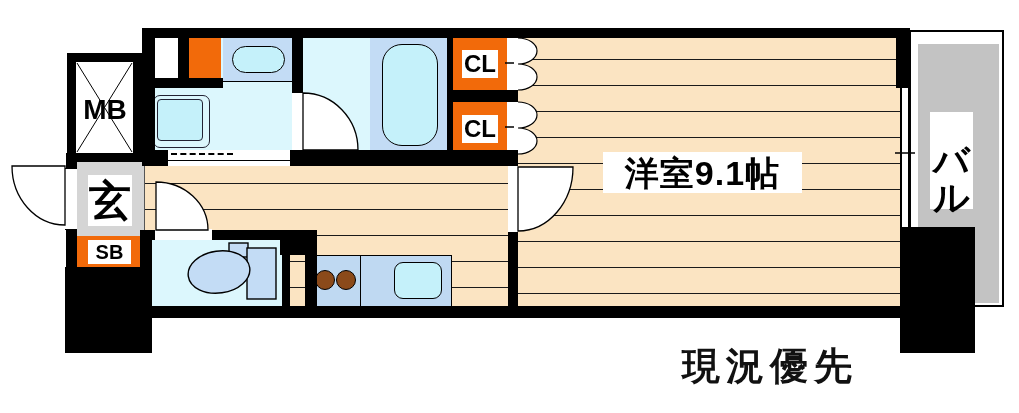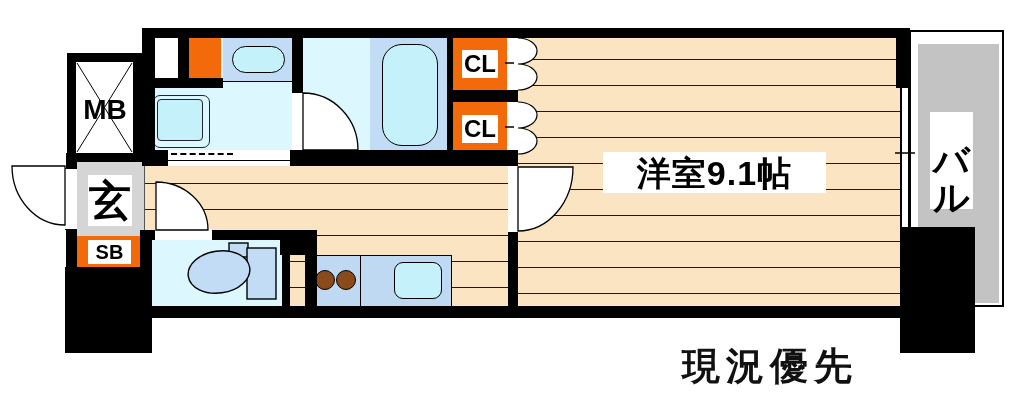--- a/index.html
+++ b/index.html
@@ -100,21 +100,21 @@
 
   <div class="abs" style="left:900px;top:88px;width:10px;height:139px;background:#fff;border-left:2px solid #000;border-right:2px solid #000;box-sizing:border-box;"></div>
 
   <div class="abs" style="left:909px;top:30px;width:95px;height:277px;background:#fff;border:2px solid #000;box-sizing:border-box;"></div>
   <div class="abs" style="left:918px;top:44px;width:81px;height:259px;background:#C3C3C3;"></div>
   <div class="labelbox" style="left:930px;top:112px;width:43px;height:97px;font-size:36px;font-weight:600;writing-mode:vertical-rl;">
     <span>バル</span>
   </div>
   <div class="wall" style="left:900px;top:227px;width:75px;height:126px;"></div>
 
-  <div class="labelbox" style="left:603px;top:152px;width:223px;height:41px;font-size:34px;font-weight:600;letter-spacing:1px;">
+  <div class="labelbox" style="left:603px;top:152px;width:199px;height:41px;font-size:34px;font-weight:600;letter-spacing:1px;">
     <span>洋室9.1帖</span>
   </div>
 
   <div class="labelbox" style="left:79px;top:95px;width:52px;height:30px;font-size:28px;font-weight:600;">
     <span>MB</span>
   </div>
 
   <div class="abs" style="left:682px;top:341px;font-size:38px;font-weight:600;letter-spacing:6px;color:#111;">現況優先</div>
 
   <svg width="1019" height="413" viewBox="0 0 1019 413">

